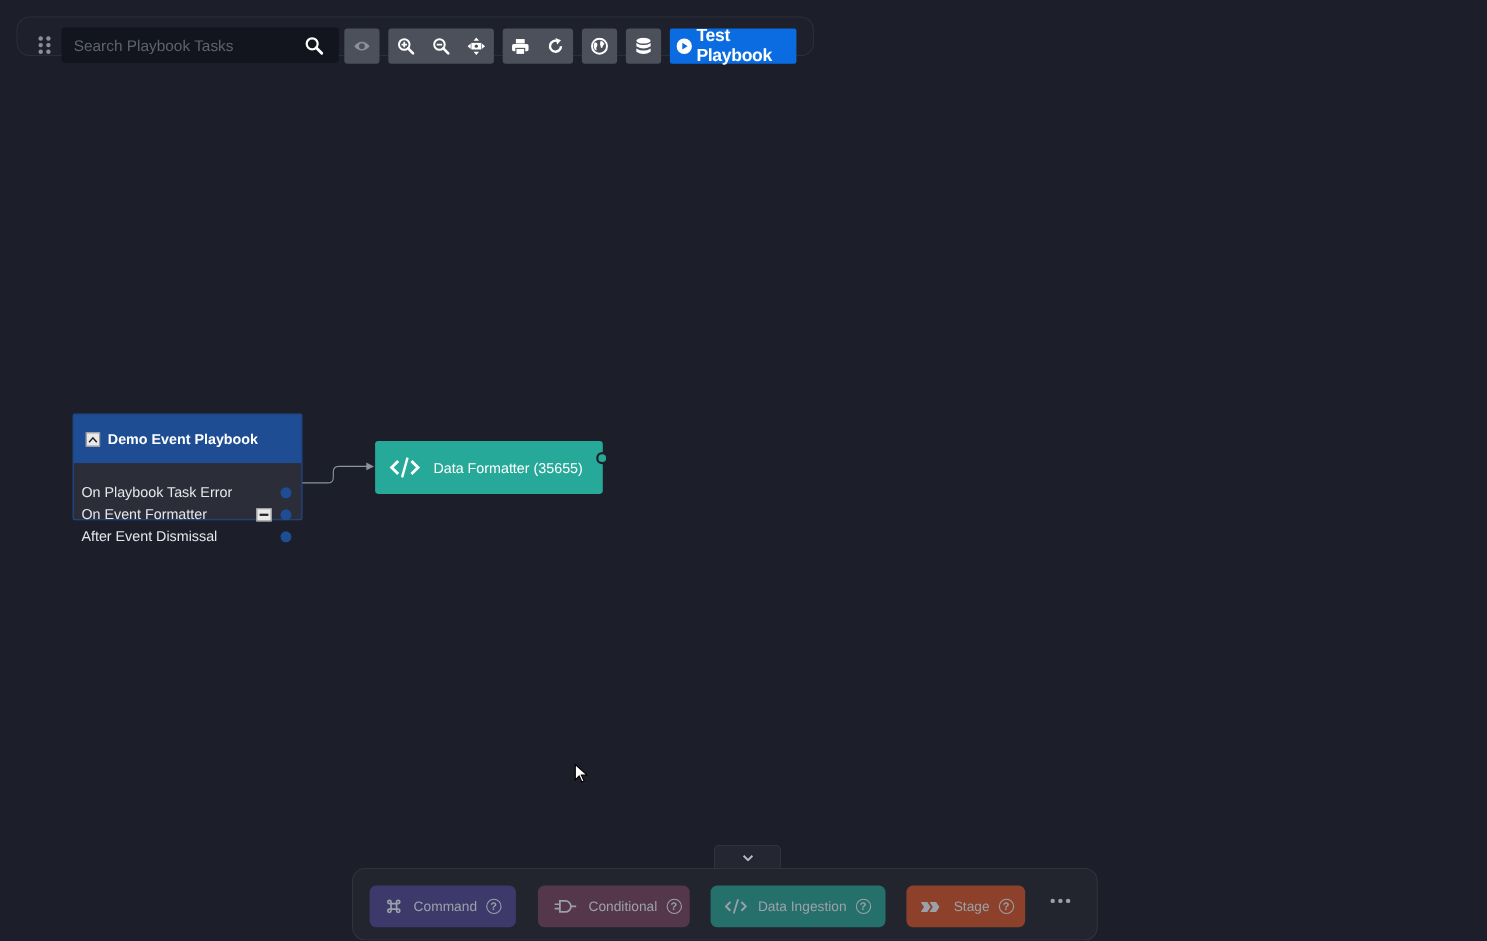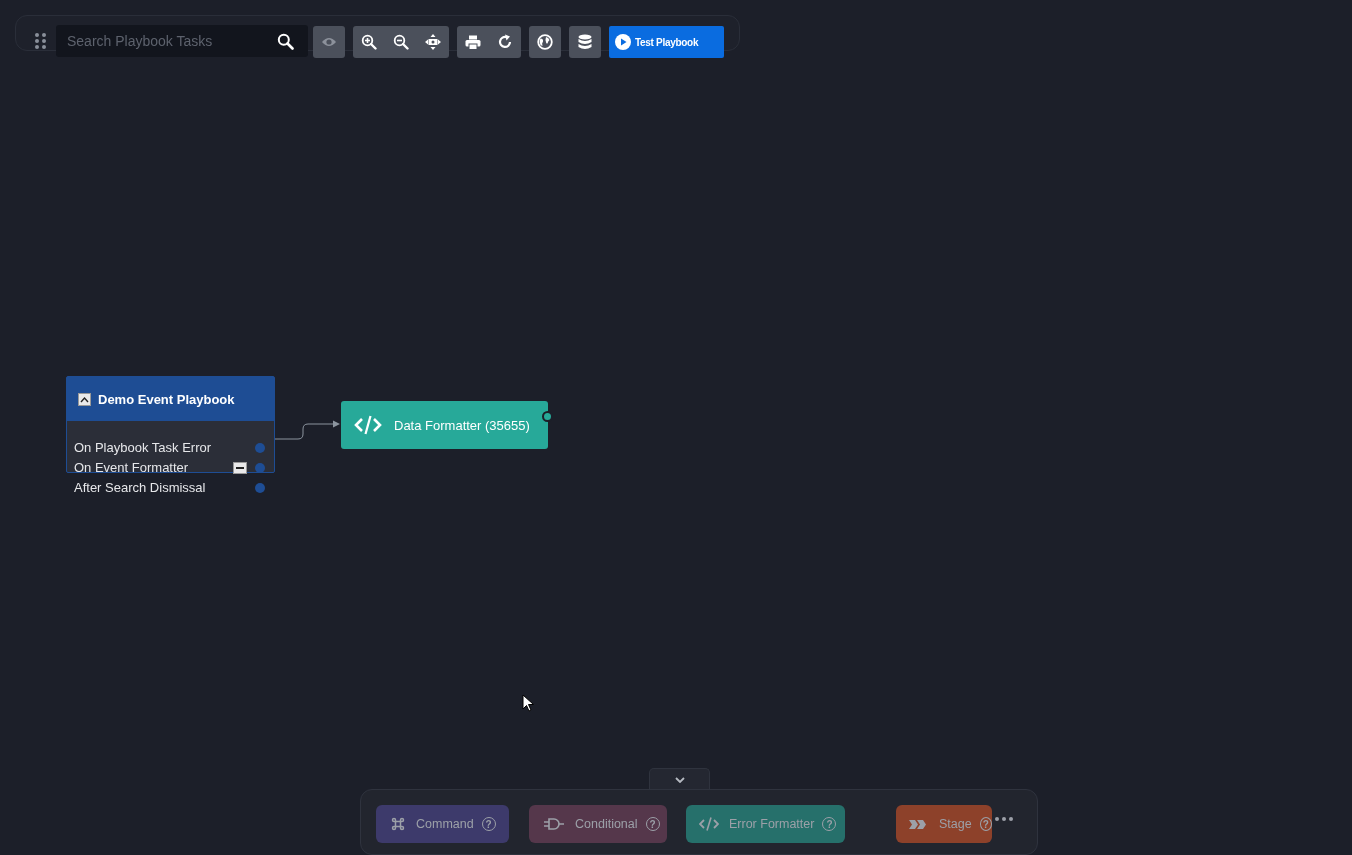--- a/index.html
+++ b/index.html
@@ -38,21 +38,21 @@
     width: 32px; height: 32px; display: flex; align-items: center; justify-content: center;
     cursor: pointer;
   }
   .tb-btn svg { display: block; }
   .test-btn {
     position: absolute; left: 593px; top: 10px; width: 115px; height: 32px;
     background: #0a6ce0; border-radius: 2px; display: flex; align-items: center;
     padding-left: 6px; cursor: pointer;
   }
   .test-btn .play { width: 16px; height: 16px; margin-right: 4px; }
-  .test-btn .lbl { font-size: 10px; font-weight: bold; color: #fff; letter-spacing: -0.3px; }
+  .test-btn .lbl { font-size: 16px; font-weight: bold; color: #fff; letter-spacing: -0.3px; }
 
   
   .pb-node {
     position: absolute; left: 66px; top: 376px; width: 209px; height: 97px;
     border: 1px solid #1e4d94; border-radius: 2px; background: #2b2e38;
   }
   .pb-head {
     height: 44px; background: #1e4d94; display: flex; align-items: center; padding-left: 11px;
   }
   .collapse-btn {
@@ -89,21 +89,21 @@
   }
   .connector { position: absolute; left: 0; top: 0; pointer-events: none; }
 
   
   .palette-toggle {
     position: absolute; left: 649px; top: 768px; width: 61px; height: 22px;
     background: #242731; border: 1px solid #2f333e; border-bottom: none;
     border-radius: 5px 5px 0 0; display: flex; align-items: center; justify-content: center;
   }
   .palette {
-    position: absolute; left: 360px; top: 789px; width: 678px; height: 66px;
+    position: absolute; left: 320px; top: 789px; width: 678px; height: 66px;
     background: #22252e; border: 1px solid #2f333e; border-radius: 12px;
   }
   .pal-item {
     position: absolute; top: 15px; height: 38px; border-radius: 6px;
     display: flex; align-items: center; font-size: 12.5px; color: #9ca0a8; cursor: pointer;
   }
   .pal-item .ic { margin-left: 15px; margin-right: 11px; display: flex; }
   .pal-item .help {
     margin-left: 8px; width: 14px; height: 14px; border: 1.5px solid #9ca0a8; border-radius: 50%;
     font-size: 10px; font-weight: bold; display: flex; align-items: center; justify-content: center;
@@ -236,21 +236,21 @@
         <span class="port"></span>
       </div>
       <div class="pb-row">
         <span>On Event Formatter</span>
         <span class="minus-btn">
             <span></span>
           </span>
         <span class="port"></span>
       </div>
       <div class="pb-row">
-        <span>After Search Dismissal</span>
+        <span>After Event Dismissal</span>
         <span class="port"></span>
       </div>
     </div>
   </div>
 
   <div class="df-node">
     <svg class="df-icon" viewBox="0 0 28 20">
       <path d="M8 4 L2 10 L8 16" stroke="#fff" stroke-width="2.6" fill="none"></path>
       <path d="M20 4 L26 10 L20 16" stroke="#fff" stroke-width="2.6" fill="none"></path>
       <path d="M16.5 1 L11.5 19" stroke="#fff" stroke-width="2.2"></path>
@@ -291,24 +291,24 @@
       <span class="help">?</span>
     </div>
     <div class="pal-item" style="left:325px;width:159px;background:#26706b;">
       <span class="ic" style="margin-left:13px;margin-right:10px;">
         <svg width="20" height="14" viewBox="0 0 20 14">
           <path d="M5 3 L1 7 L5 11" stroke="#9ca0a8" stroke-width="1.8" fill="none"></path>
           <path d="M15 3 L19 7 L15 11" stroke="#9ca0a8" stroke-width="1.8" fill="none"></path>
           <path d="M12 0.5 L8 13.5" stroke="#9ca0a8" stroke-width="1.6"></path>
         </svg>
       </span>
-      <span>Error Formatter</span>
+      <span>Data Ingestion</span>
       <span class="help">?</span>
     </div>
-    <div class="pal-item" style="left:503px;width:96px;background:#8d412a;margin-left:32px;">
+    <div class="pal-item" style="left:503px;width:108px;background:#8d412a;">
       <span class="ic" style="margin-left:13px;margin-right:12px;">
         <svg width="18" height="9" viewBox="0 0 18 9">
           <path d="M0 0 L6 0 L9 4.5 L6 9 L0 9 L3 4.5 Z" fill="#9ca0a8"></path>
           <path d="M8 0 L14 0 L17 4.5 L14 9 L8 9 L11 4.5 Z" fill="#9ca0a8"></path>
         </svg>
       </span>
       <span>Stage</span>
       <span class="help">?</span>
     </div>
     <div class="more">

